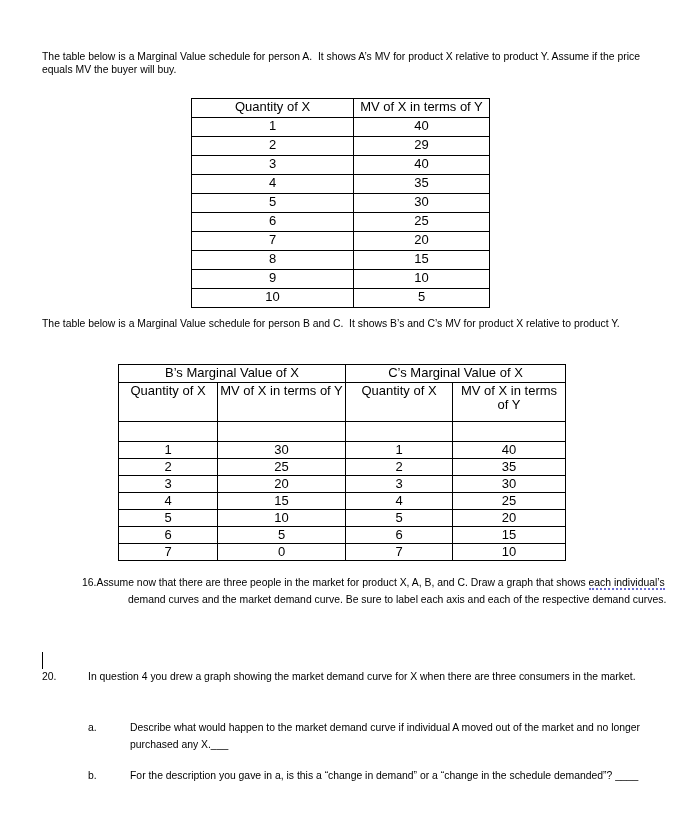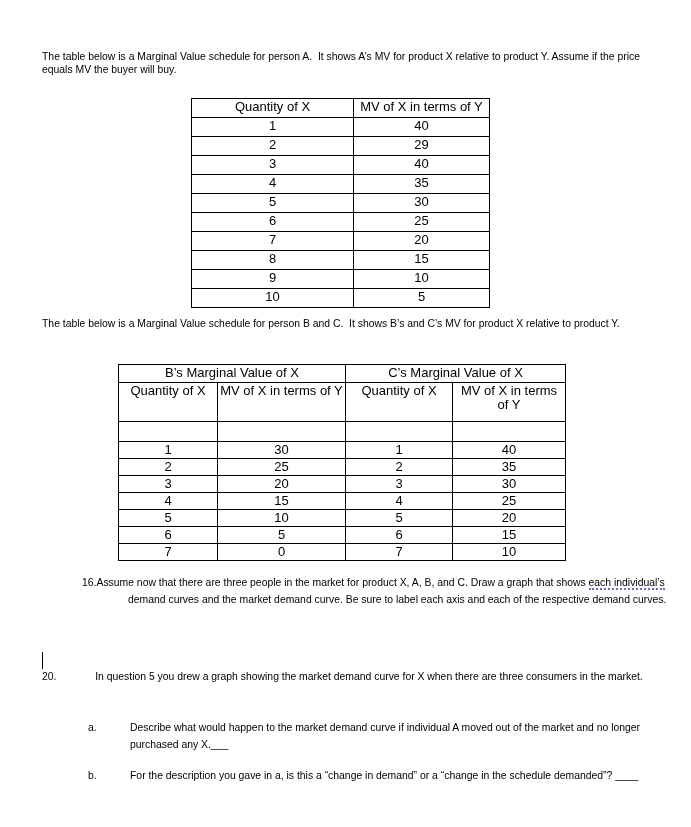--- a/index.html
+++ b/index.html
@@ -121,21 +121,20 @@
     position: absolute;
     left: 42px;
     top: 669px;
     width: 608px;
     font-size: 10.4px;
     line-height: 16.6px;
   }
   #q20 .row {
     position: relative;
     padding-left: 46px;
-    text-align: center;
   }
   #q20 .lbl {
     position: absolute;
     left: 0;
     top: 0;
   }
 
   .sub-item {
     position: absolute;
     left: 88px;
@@ -288,21 +287,21 @@
 
   <div id="q16">
     <span class="q-body"><span class="q-num">16.</span><span>Assume now that there are three people in the market for product X, A, B, and C.  Draw a graph that shows </span><span class="squiggle">each individual’s</span><span> demand curves and the market demand curve.  Be sure to label each axis and each of the respective demand curves.</span></span>
   </div>
 
   <div id="caret"></div>
 
   <div id="q20">
     <div class="row">
       <span class="lbl">20.</span>
-      <span>In question 5 you drew a graph showing the market demand curve for X when there are three consumers in the market.</span>
+      <span>In question 4 you drew a graph showing the market demand curve for X when there are three consumers in the market.</span>
     </div>
   </div>
 
   <div class="sub-item" id="sub-a">
     <span class="lbl">a.</span>
     <span class="txt">Describe what would happen to the market demand curve if individual A moved out of the market and no longer purchased any X.___</span>
   </div>
 
   <div class="sub-item" id="sub-b">
     <span class="lbl">b.</span>

